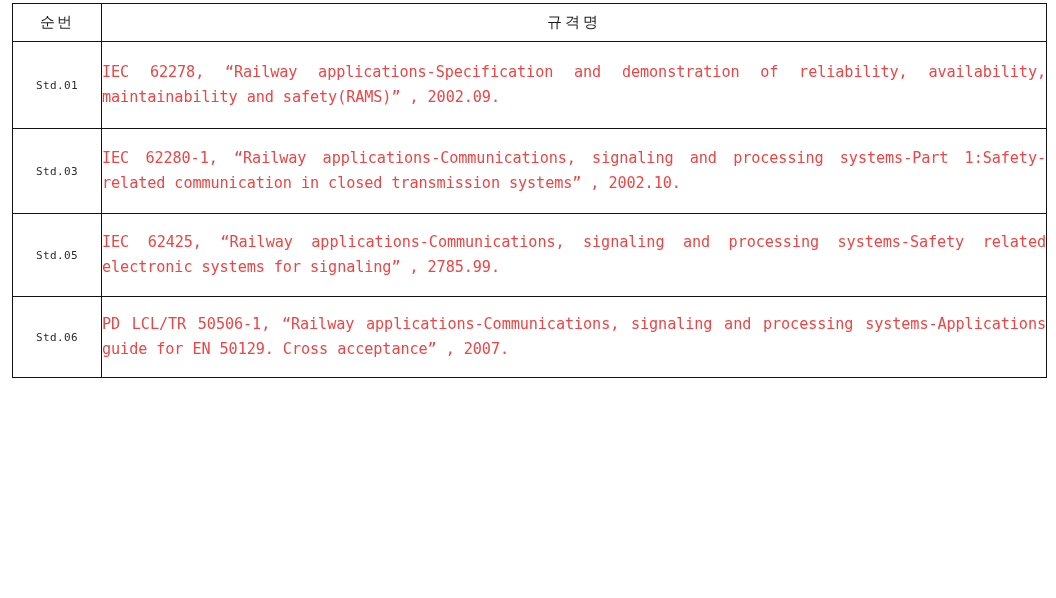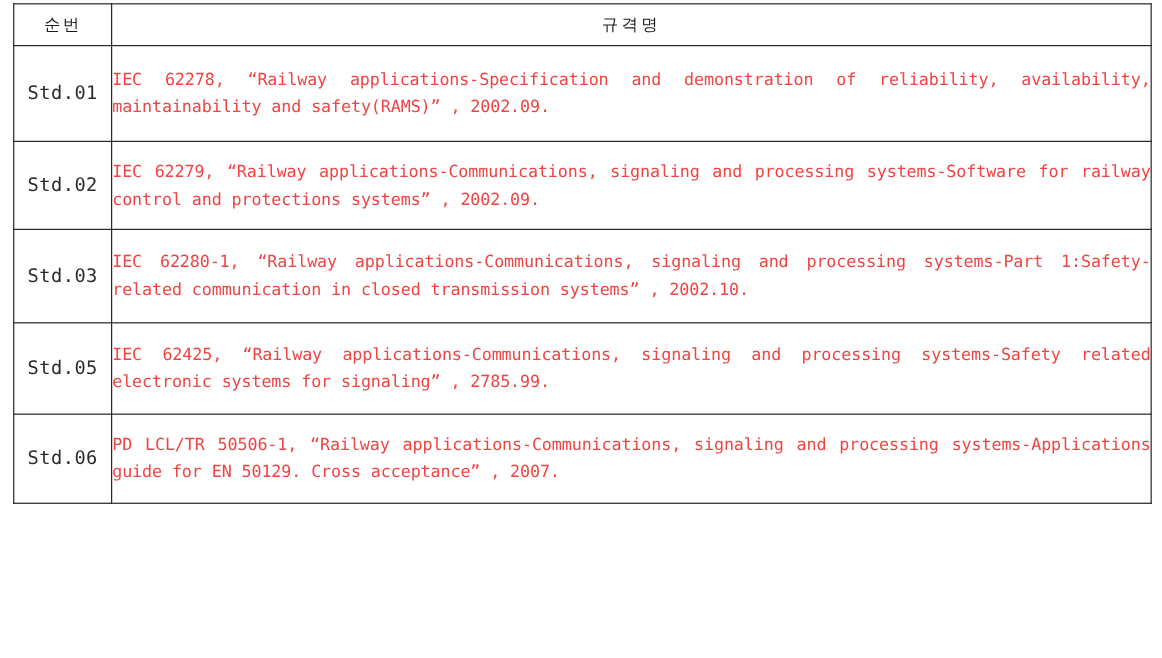--- a/index.html
+++ b/index.html
@@ -47,21 +47,21 @@
     font-family: "DejaVu Sans", "Liberation Sans", sans-serif;
     letter-spacing: 2px;
     color: #1a1a1a;
   }
   .hdr-name {
     letter-spacing: 3px;
   }
 
   .num-cell {
     text-align: center;
-    font-size: 17px;
+    font-size: 11px;
     letter-spacing: 0.4px;
     color: #2a2a2a;
     font-family: "DejaVu Sans Mono", "Liberation Mono", monospace;
   }
 
   .name-cell {
     padding: 9px 12px 9px 18px;
     font-size: 15.2px;
     line-height: 25px;
     text-align: justify;
@@ -102,26 +102,20 @@
         <th class="hdr hdr-name">규격명</th>
       </tr>
     </thead>
     <tbody>
       <tr class="r1">
         <td class="num-cell">Std.01</td>
         <td class="name-cell">
             <span class="body">IEC 62278, “Railway applications-Specification and demonstration of reliability, availability, maintainability and safety(RAMS)” , 2002.09.</span>
           </td>
       </tr>
-      <tr class="r2">
-        <td class="num-cell">Std.02</td>
-        <td class="name-cell">
-            <span class="body">IEC 62279, “Railway applications-Communications, signaling and processing systems-Software for railway control and protections systems” , 2002.09.</span>
-          </td>
-      </tr>
       <tr class="r3">
         <td class="num-cell">Std.03</td>
         <td class="name-cell">
             <span class="body">IEC 62280-1, “Railway applications-Communications, signaling and processing systems-Part 1:Safety-related communication in closed transmission systems” , 2002.10.</span>
           </td>
       </tr>
       <tr class="r5">
         <td class="num-cell">Std.05</td>
         <td class="name-cell">
             <span class="body">IEC 62425, “Railway applications-Communications, signaling and processing systems-Safety related electronic systems for signaling” , 2785.99.</span>

